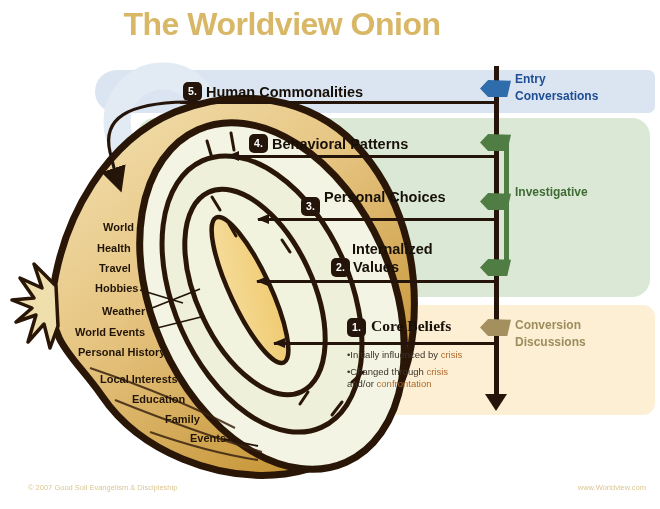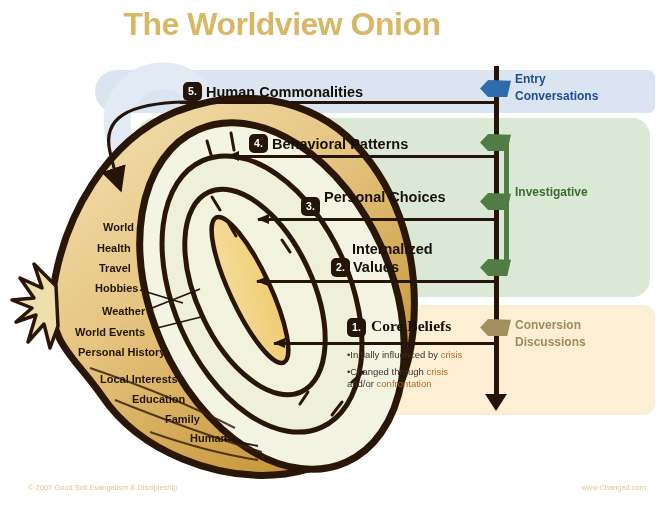--- a/index.html
+++ b/index.html
@@ -169,16 +169,16 @@
 <div class="onion-label" style="left:103px;top:221px">World</div>
 <div class="onion-label" style="left:97px;top:242px">Health</div>
 <div class="onion-label" style="left:99px;top:262px">Travel</div>
 <div class="onion-label" style="left:95px;top:282px">Hobbies</div>
 <div class="onion-label" style="left:102px;top:305px">Weather</div>
 <div class="onion-label" style="left:75px;top:326px">World Events</div>
 <div class="onion-label" style="left:78px;top:346px">Personal History</div>
 <div class="onion-label" style="left:100px;top:373px">Local Interests</div>
 <div class="onion-label" style="left:132px;top:393px">Education</div>
 <div class="onion-label" style="left:165px;top:413px">Family</div>
-<div class="onion-label" style="left:190px;top:432px">Human</div>
+<div class="onion-label" style="left:190px;top:432px">Events</div>
 
 <div class="footer" style="left:28px">© 2007 Good Soil Evangelism &amp; Discipleship</div>
-<div class="footer" style="right:14px">www.Changed.com</div>
+<div class="footer" style="right:14px">www.Worldview.com</div>
 
 </body></html>

